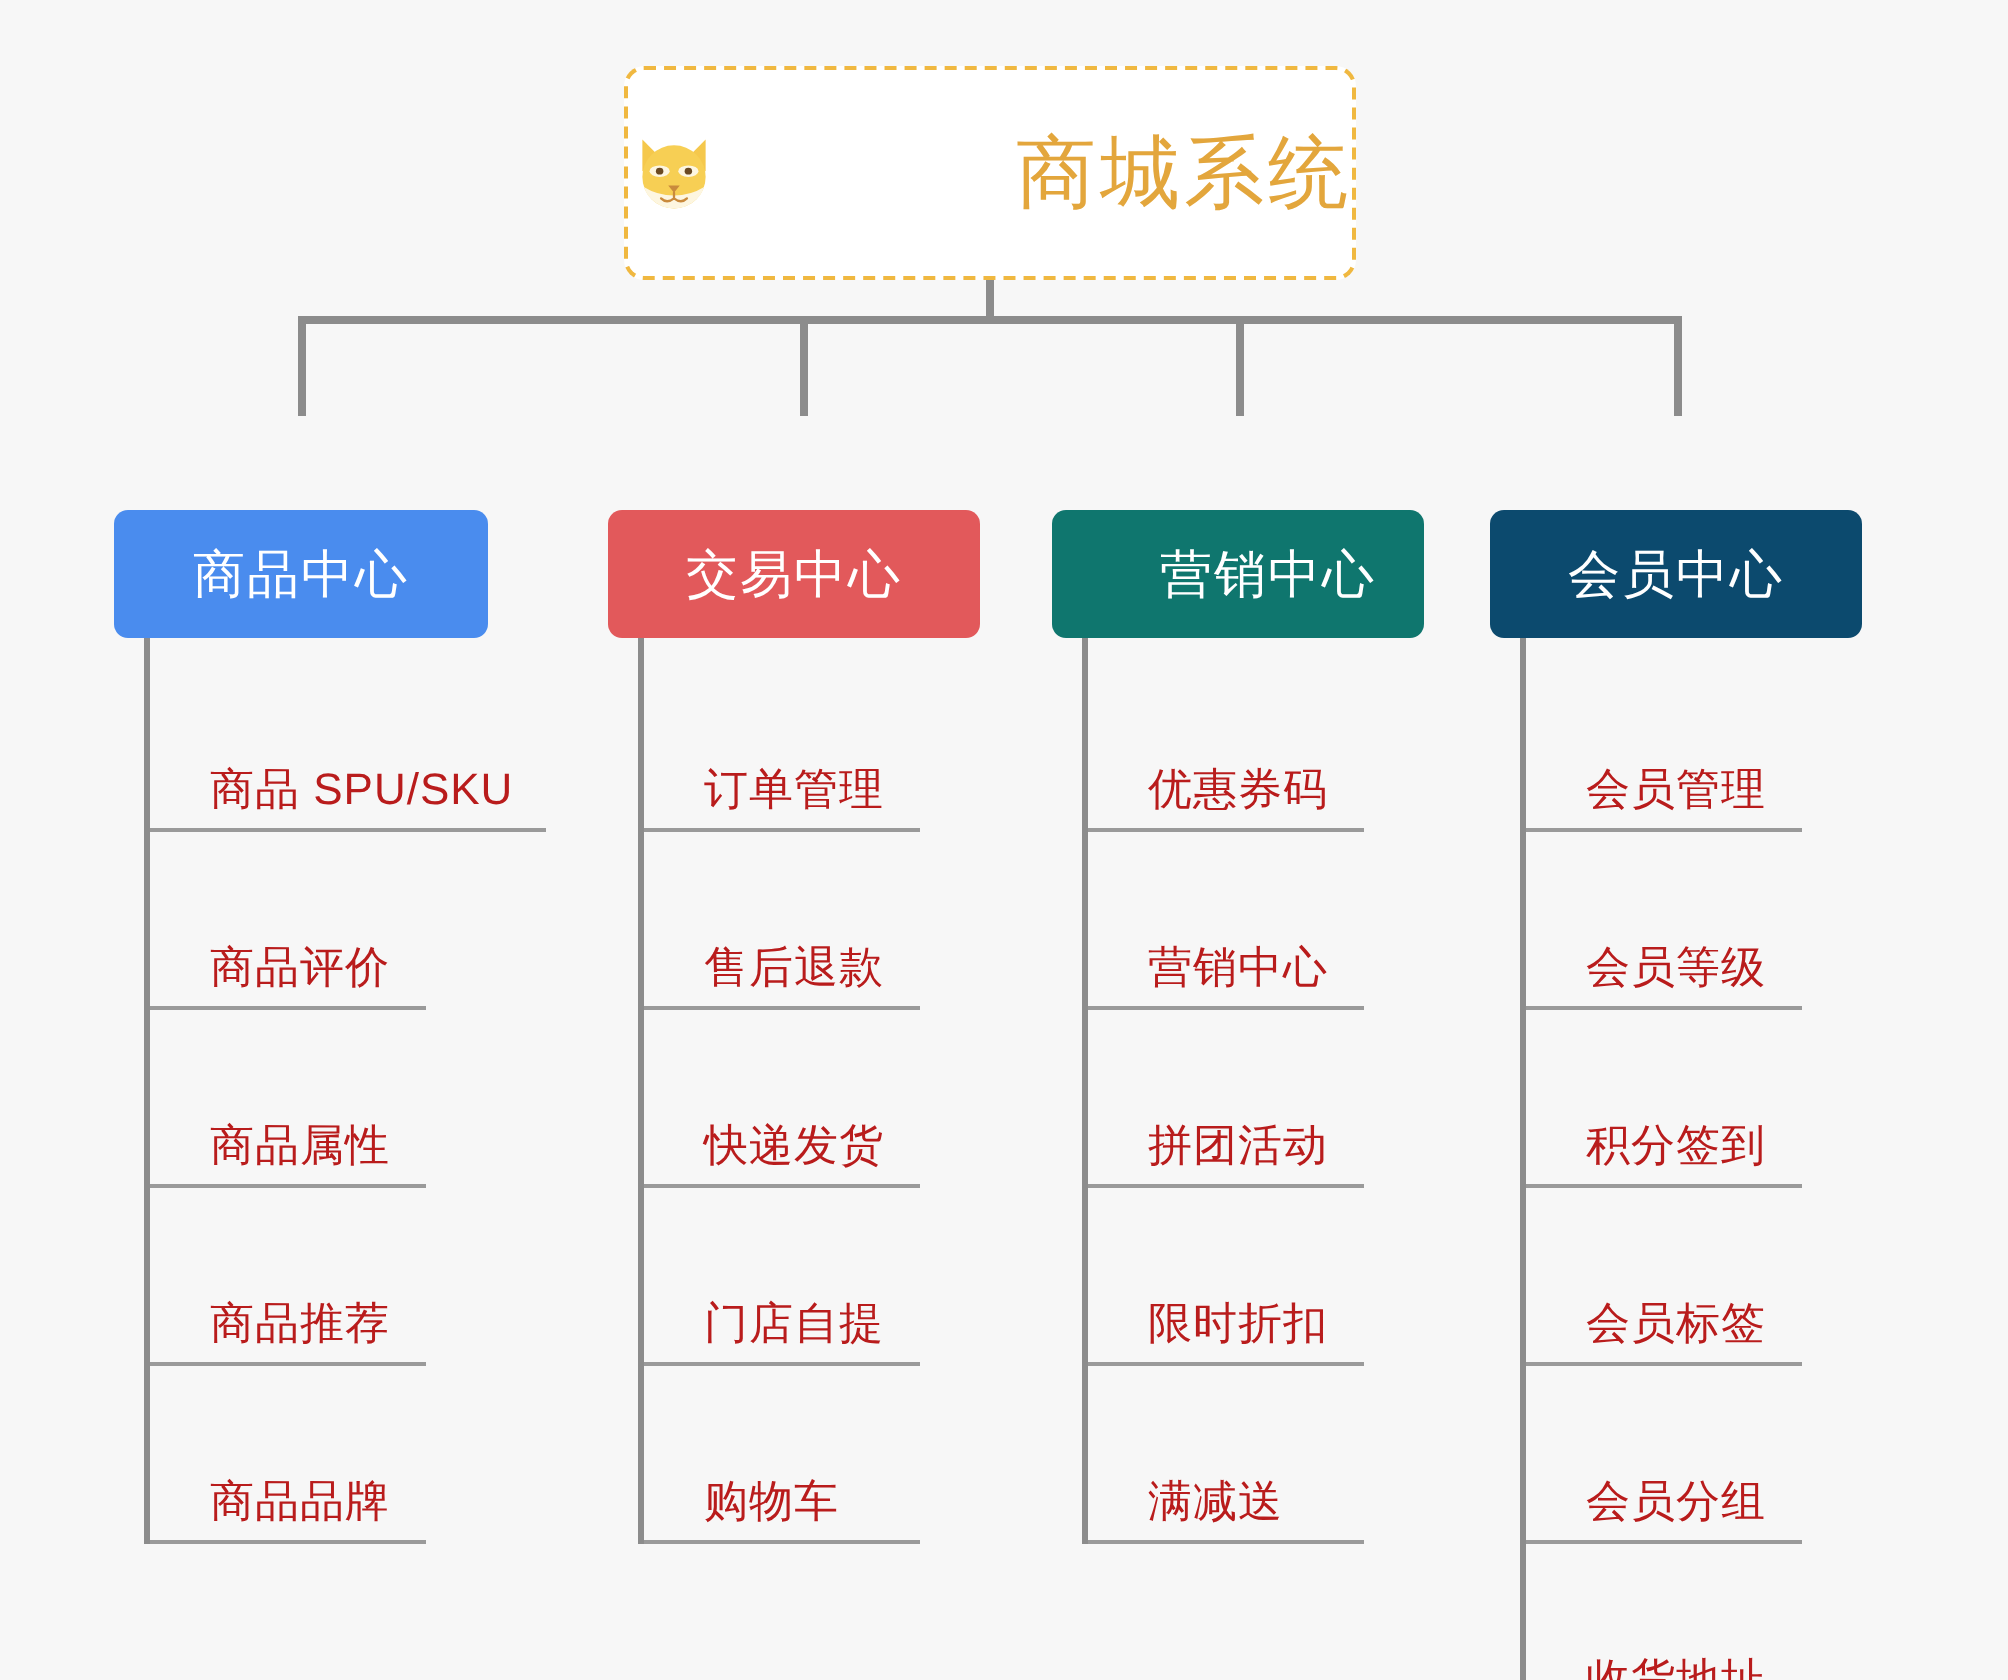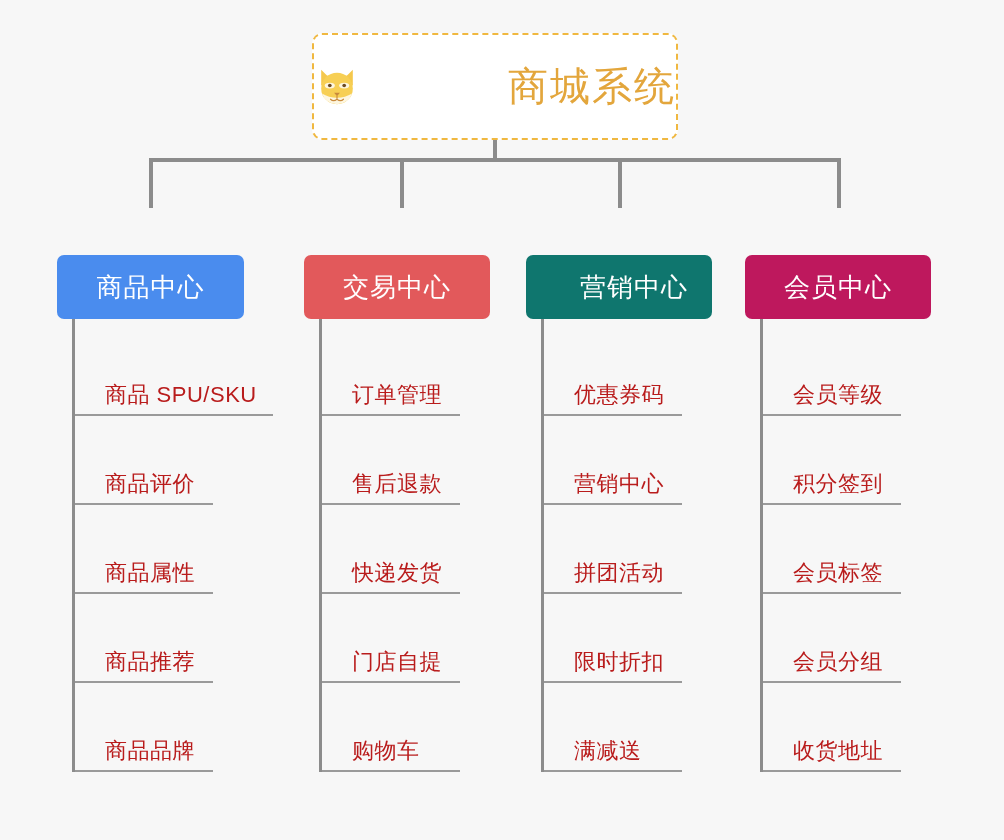--- a/index.html
+++ b/index.html
@@ -226,25 +226,28 @@
       <div class="leaf-item">
           <span class="leaf-underline"><span class="leaf-text">限时折扣</span></span>
         </div>
       <div class="leaf-item">
           <span class="leaf-underline"><span class="leaf-text">满减送</span></span>
         </div>
     </div>
   </div>
 
   <div class="column c3">
-    <div class="cat-box" style="background: #be185d;">
+    <div class="cat-box" style="background: #0c4a6e;">
       <span>会员中心</span>
     </div>
     <div class="leaf-list">
       <div class="leaf-item">
+          <span class="leaf-underline"><span class="leaf-text">会员管理</span></span>
+        </div>
+      <div class="leaf-item">
           <span class="leaf-underline"><span class="leaf-text">会员等级</span></span>
         </div>
       <div class="leaf-item">
           <span class="leaf-underline"><span class="leaf-text">积分签到</span></span>
         </div>
       <div class="leaf-item">
           <span class="leaf-underline"><span class="leaf-text">会员标签</span></span>
         </div>
       <div class="leaf-item">
           <span class="leaf-underline"><span class="leaf-text">会员分组</span></span>

